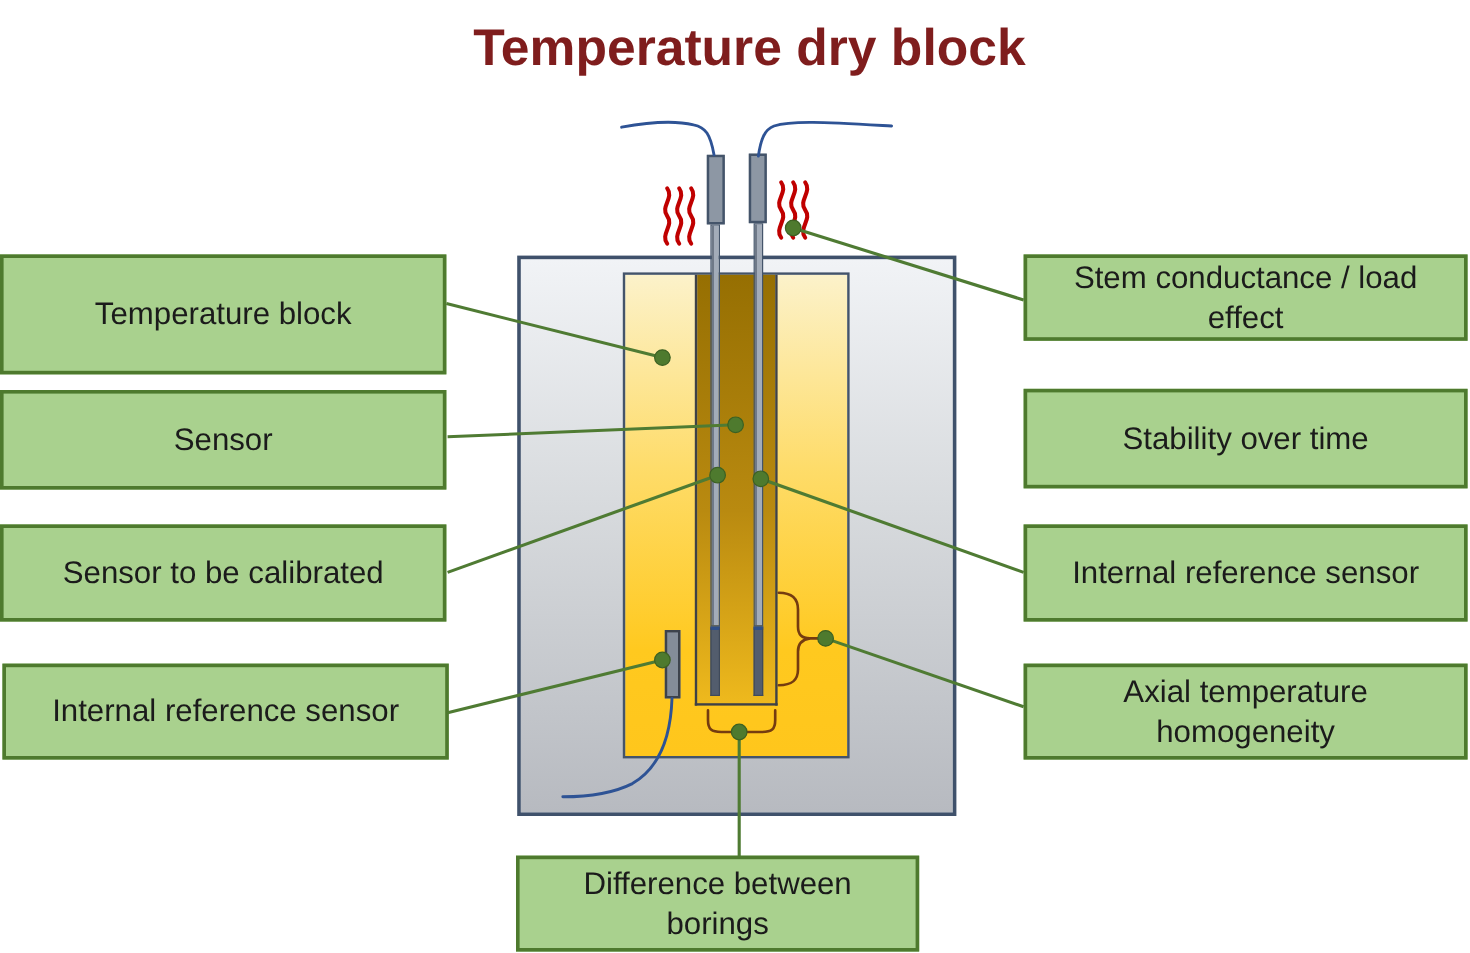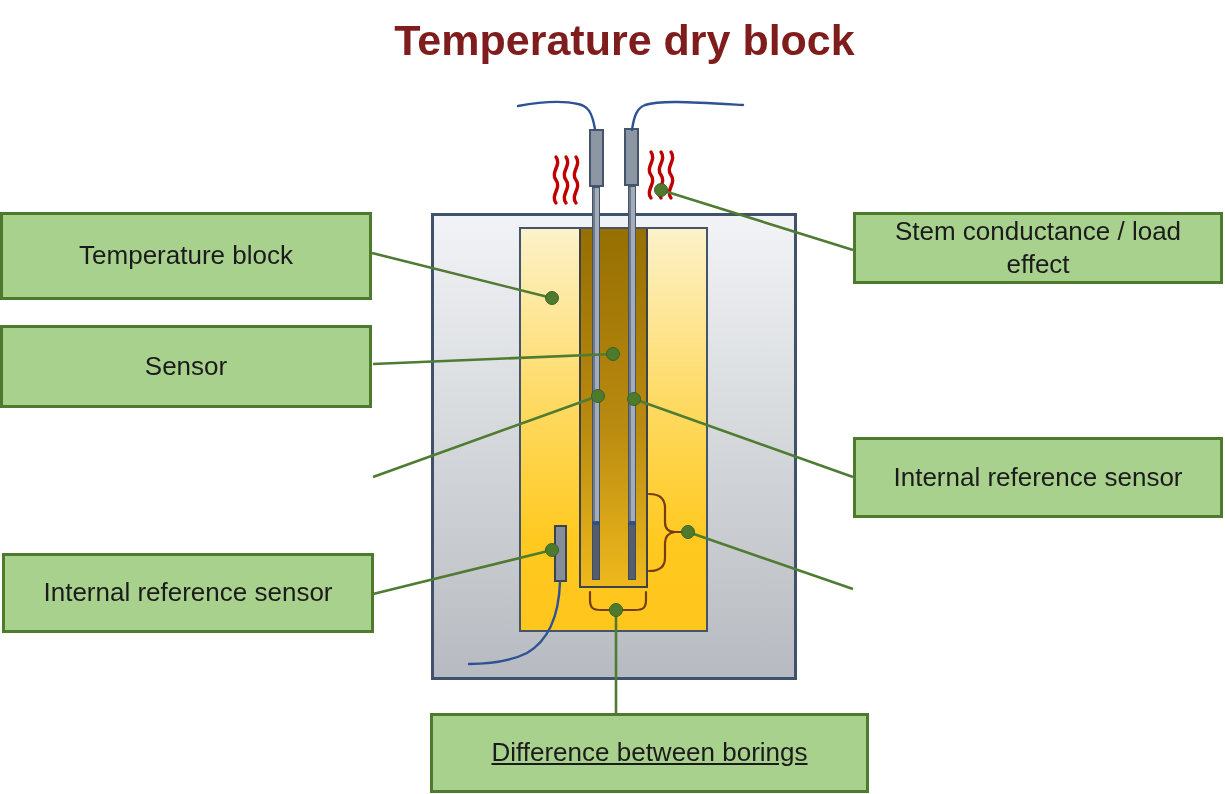--- a/index.html
+++ b/index.html
@@ -14,29 +14,29 @@
     text-align:center; font-size:43px; font-weight:700; color:#7f1d1d;
   }
 
   
   .gbox {
     position:absolute; background:#a9d18e; border:3px solid #4e7a2e;
     color:#1b1b1b; font-size:26px; line-height:1.27;
     display:flex; align-items:center; justify-content:center;
     text-align:center; white-space:pre-line; padding:0 8px;
   }
-  .l1 { left:0;   top:212px; width:372px; height:88px; }
+  .l1 { left:0;   top:212px; width:372px; height:100px; }
   .l2 { left:0;   top:325px; width:372px; height:83px; }
   .l3 { left:0;   top:437px; width:372px; height:81px; }
   .l4 { left:2px;   top:553px; width:372px; height:80px; }
   .r1 { left:853px; top:212px; width:370px; height:72px; }
   .r2 { left:853px; top:324px; width:370px; height:83px; }
   .r3 { left:853px; top:437px; width:370px; height:81px; }
   .r4 { left:853px; top:553px; width:370px; height:80px; }
-  .b1 { left:430px; top:713px; width:439px; height:80px;text-decoration:underline; }
+  .b1 { left:430px; top:713px; width:336px; height:80px; }
 
   
   .block {
     position:absolute; left:431px; top:213px; width:366px; height:467px;
     border:3px solid #3f516b;
     background:linear-gradient(to bottom,#f1f3f6 0%,#d7dadd 45%,#b7bac0 100%);
   }
   .insert {
     position:absolute; left:519px; top:227px; width:189px; height:405px;
     border:2px solid #44546a;
@@ -98,24 +98,28 @@
 
   <div class="rod left"></div>
   <div class="rod right"></div>
   <div class="tip left"></div>
   <div class="tip right"></div>
   <div class="handle left"></div>
   <div class="handle right"></div>
 
   <div class="gbox l1">Temperature block</div>
   <div class="gbox l2">Sensor</div>
+  <div class="gbox l3">Sensor to be calibrated</div>
   <div class="gbox l4">Internal reference sensor</div>
   <div class="gbox r1">Stem conductance / load
 effect</div>
+  <div class="gbox r2">Stability over time</div>
   <div class="gbox r3">Internal reference sensor</div>
+  <div class="gbox r4">Axial temperature
+homogeneity</div>
   <div class="gbox b1">Difference between borings</div>
 
   <svg class="overlay" width="1225" height="794" viewBox="0 0 1225 794">
 
     <path class="wire" d="M518,106 C545,101 565,101 578,104 C588,106 592,112 595,129"></path>
     <path class="wire" d="M632,130 C634,116 637,108 645,105 C660,100 690,102 743,105"></path>
 
     <g>
       <path class="heat" d="M556,157 c6,8 -6,15 0,23 c6,8 -6,15 0,23"></path>
       <path class="heat" d="M566,157 c6,8 -6,15 0,23 c6,8 -6,15 0,23"></path>

